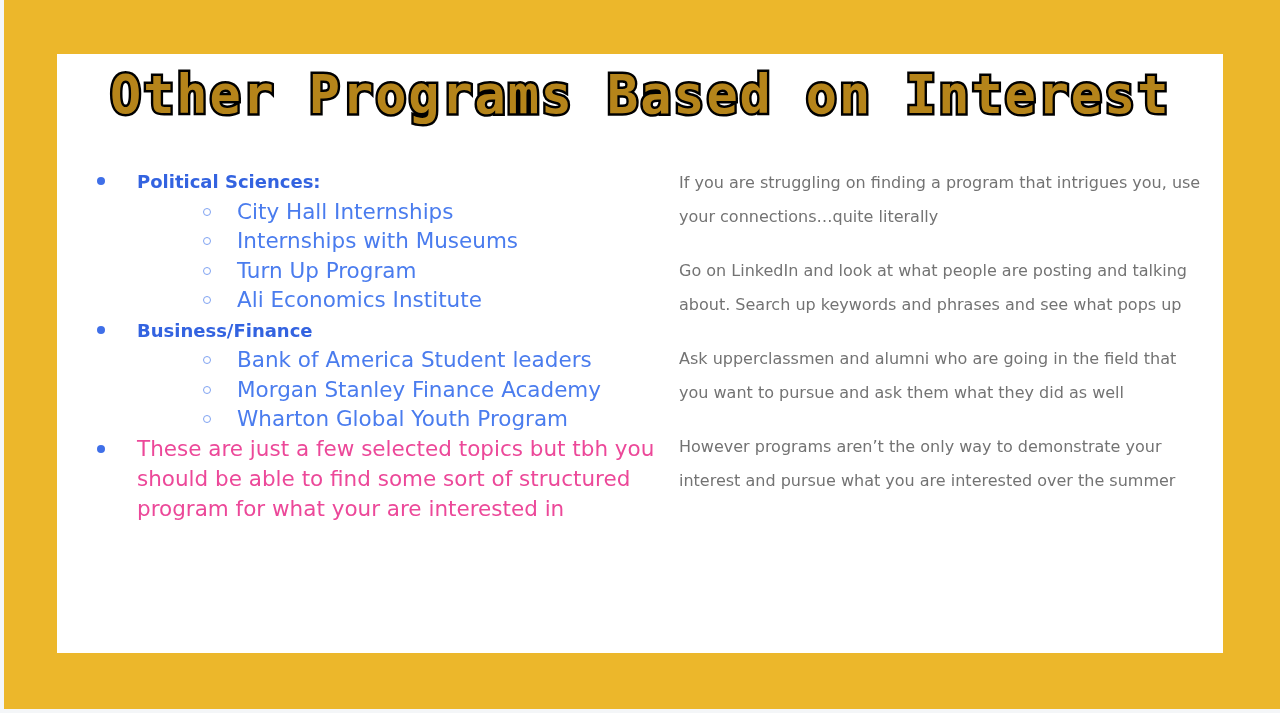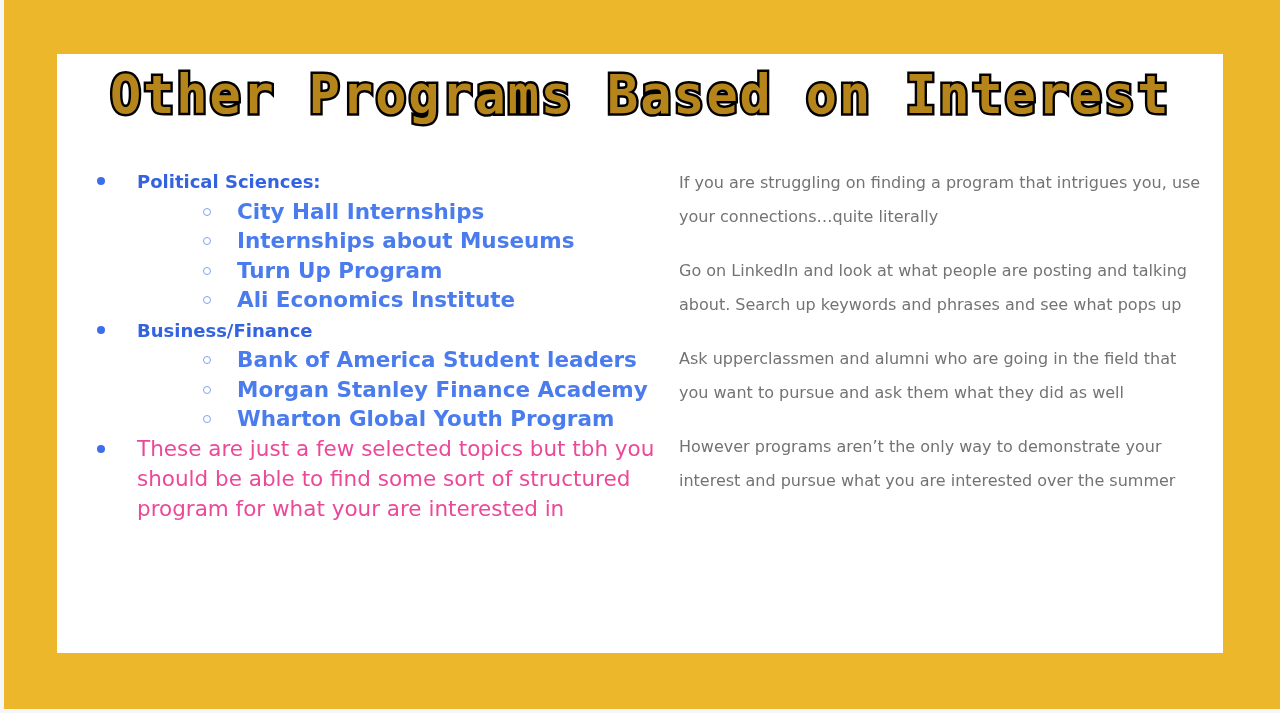--- a/index.html
+++ b/index.html
@@ -88,21 +88,21 @@
   ul.lvl2 { list-style:none; margin-left:62px; }
 
   li.l1, li.l2 {
     position:relative;
     color:#4a7cee;
     font-size:21.5px;
     line-height:29.5px;
   }
 
   li.l1 { padding-left:44px; margin-bottom:0px; }
-  li.l2 { padding-left:38px;font-weight:bold; }
+  li.l2 { padding-left:38px; }
 
   li.l1 > .bullet {
     position:absolute;
     left:4px;
     top:11px;
     width:8px;
     height:8px;
     border-radius:50%;
     background:#3f6fe8;
   }
@@ -161,21 +161,21 @@
           <li class="l1 heading group">
             <span class="bullet"></span>
             <span class="text">Political Sciences:</span>
             <ul class="lvl2">
               <li class="l2">
                 <span class="bullet"></span>
                 <span class="text">City Hall Internships</span>
               </li>
               <li class="l2">
                 <span class="bullet"></span>
-                <span class="text">Internships about Museums</span>
+                <span class="text">Internships with Museums</span>
               </li>
               <li class="l2">
                 <span class="bullet"></span>
                 <span class="text">Turn Up Program</span>
               </li>
               <li class="l2">
                 <span class="bullet"></span>
                 <span class="text">Ali Economics Institute</span>
               </li>
             </ul>

